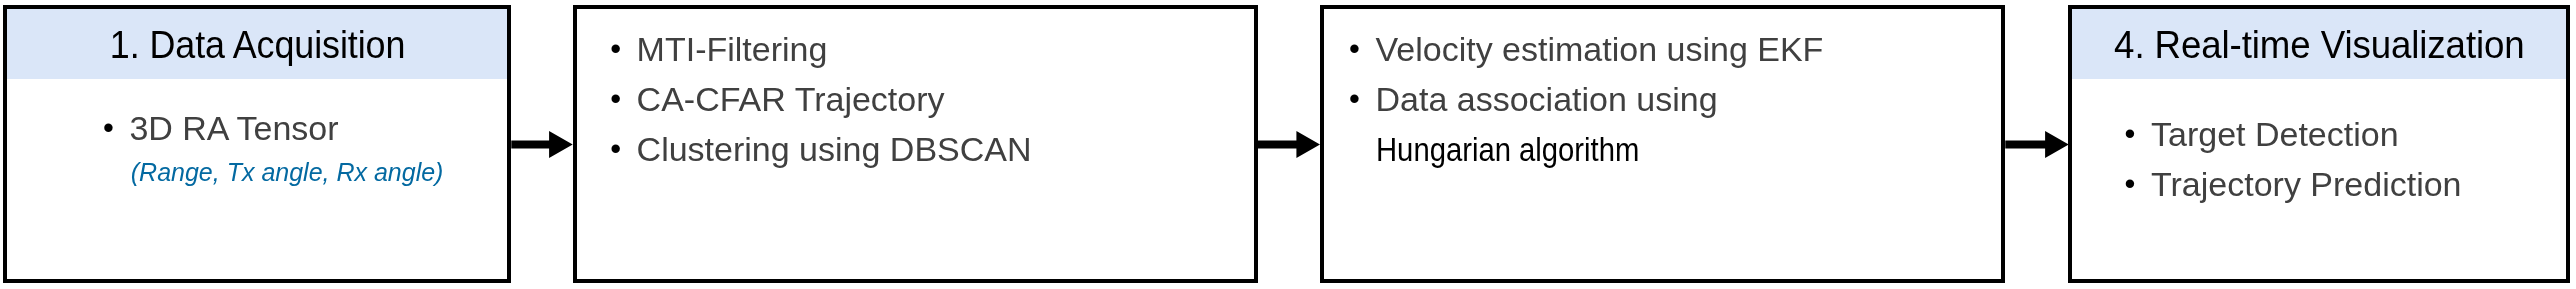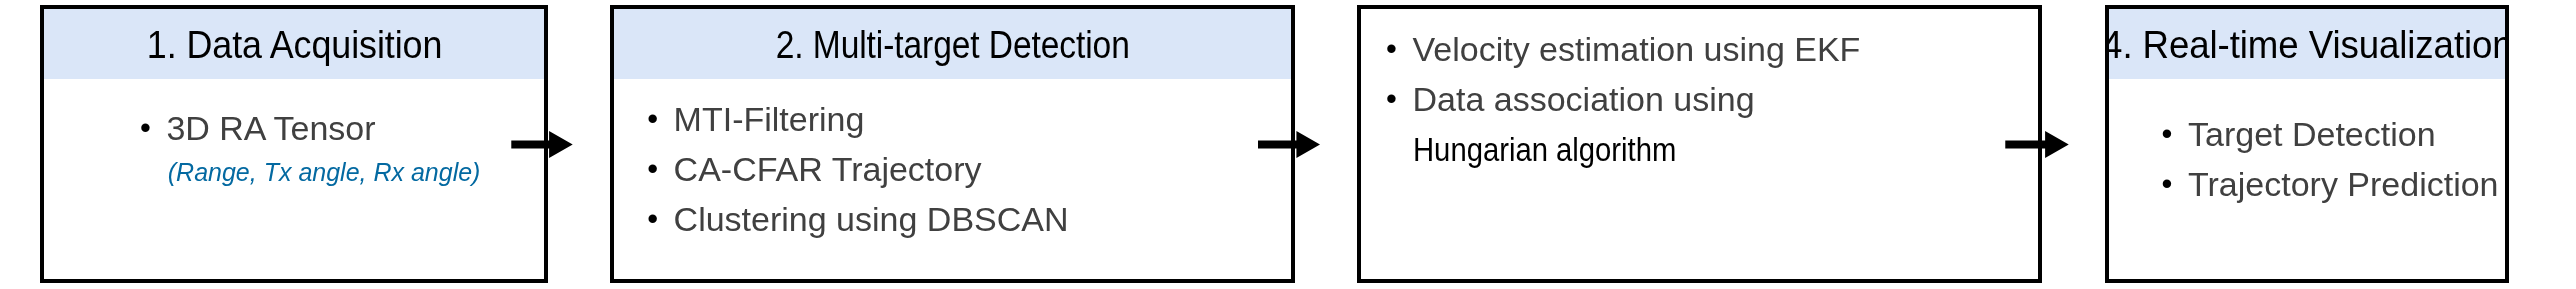--- a/index.html
+++ b/index.html
@@ -23,21 +23,20 @@
 
   
   .stage-box {
     position: absolute;
     top: 5.4px;
     height: 278px;
     box-sizing: border-box;
     border: 4px solid #000000;
     background: #ffffff;
     overflow: hidden;
-    margin-left: 37px;
   }
 
   .stage-header {
     height: 70px;
     background: #dae6f8;
     display: flex;
     align-items: center;
     justify-content: center;
     box-sizing: border-box;
   }
@@ -158,23 +157,20 @@
     </div>
   </div>
 
   <span class="arrow" style="left:511px; width:62px;">
     <svg width="62" height="27" viewBox="0 0 91 40" aria-hidden="true">
       <path d="M0 14 L56 14 L56 0 L91 20 L56 40 L56 26 L0 26 Z" fill="#000000"></path>
     </svg>
   </span>
 
   <div class="stage-box box-2" style="left:573px; width:685px;">
-    <div class="stage-header">
-      <div class="stage-title">2. Multi-target Detection</div>
-    </div>
     <div class="stage-body">
       <ul class="bullet-list">
         <li class="bullet-item">
           <span class="bullet-dot">•</span>
           <span class="bullet-text-wrap">
             <span class="bullet-main">MTI-Filtering</span>
           </span>
         </li>
         <li class="bullet-item">
           <span class="bullet-dot">•</span>
@@ -217,21 +213,21 @@
       <div class="bullet-cont">Hungarian algorithm</div>
     </div>
   </div>
 
   <span class="arrow" style="left:2005px; width:64px;">
     <svg width="64" height="27" viewBox="0 0 94 40" aria-hidden="true">
       <path d="M0 14 L59 14 L59 0 L94 20 L59 40 L59 26 L0 26 Z" fill="#000000"></path>
     </svg>
   </span>
 
-  <div class="stage-box box-4" style="left:2068px; width:404px;">
+  <div class="stage-box box-4" style="left:2068px; width:502px;">
     <div class="stage-header">
       <div class="stage-title">4. Real-time Visualization</div>
     </div>
     <div class="stage-body">
       <ul class="bullet-list">
         <li class="bullet-item">
           <span class="bullet-dot">•</span>
           <span class="bullet-text-wrap">
             <span class="bullet-main">Target Detection</span>
           </span>

